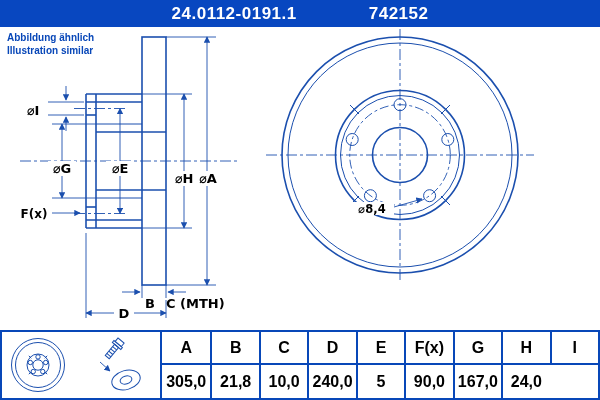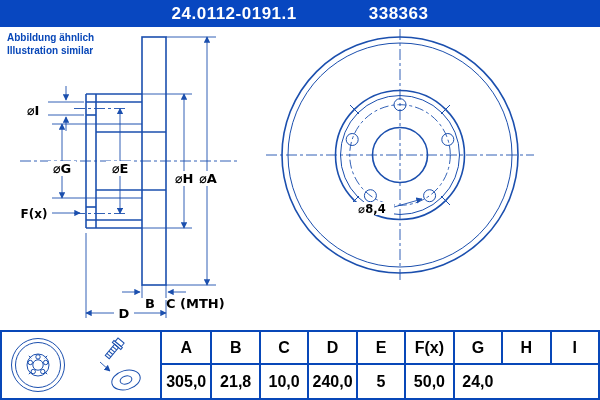--- a/index.html
+++ b/index.html
@@ -29,21 +29,21 @@
   .td { font-size:16px; }
   .no-l { border-left:none; }
 </style>
 </head>
 <body>
 
 <div class="page">
 
   <div class="header">
     <span>24.0112-0191.1</span>
-    <span>338363</span>
+    <span>742152</span>
   </div>
 
   <div class="note">
     <div>Abbildung ähnlich</div>
     <div>Illustration similar</div>
   </div>
 
   <svg class="drawing" width="600" height="303" viewBox="0 0 600 303">
     <defs>
       <marker id="arr" viewBox="0 0 10 10" refX="9" refY="5" markerWidth="7" markerHeight="7" orient="auto-start-reverse">
@@ -202,18 +202,19 @@
       <div class="th">E</div>
       <div class="th">F(x)</div>
       <div class="th">G</div>
       <div class="th">H</div>
       <div class="th">I</div>
       <div class="td no-l">305,0</div>
       <div class="td">21,8</div>
       <div class="td">10,0</div>
       <div class="td">240,0</div>
       <div class="td">5</div>
-      <div class="td">50,0</div>
+      <div class="td">90,0</div>
+      <div class="td">167,0</div>
       <div class="td">24,0</div>
     </div>
   </div>
 
 </div>
 
 </body></html>

